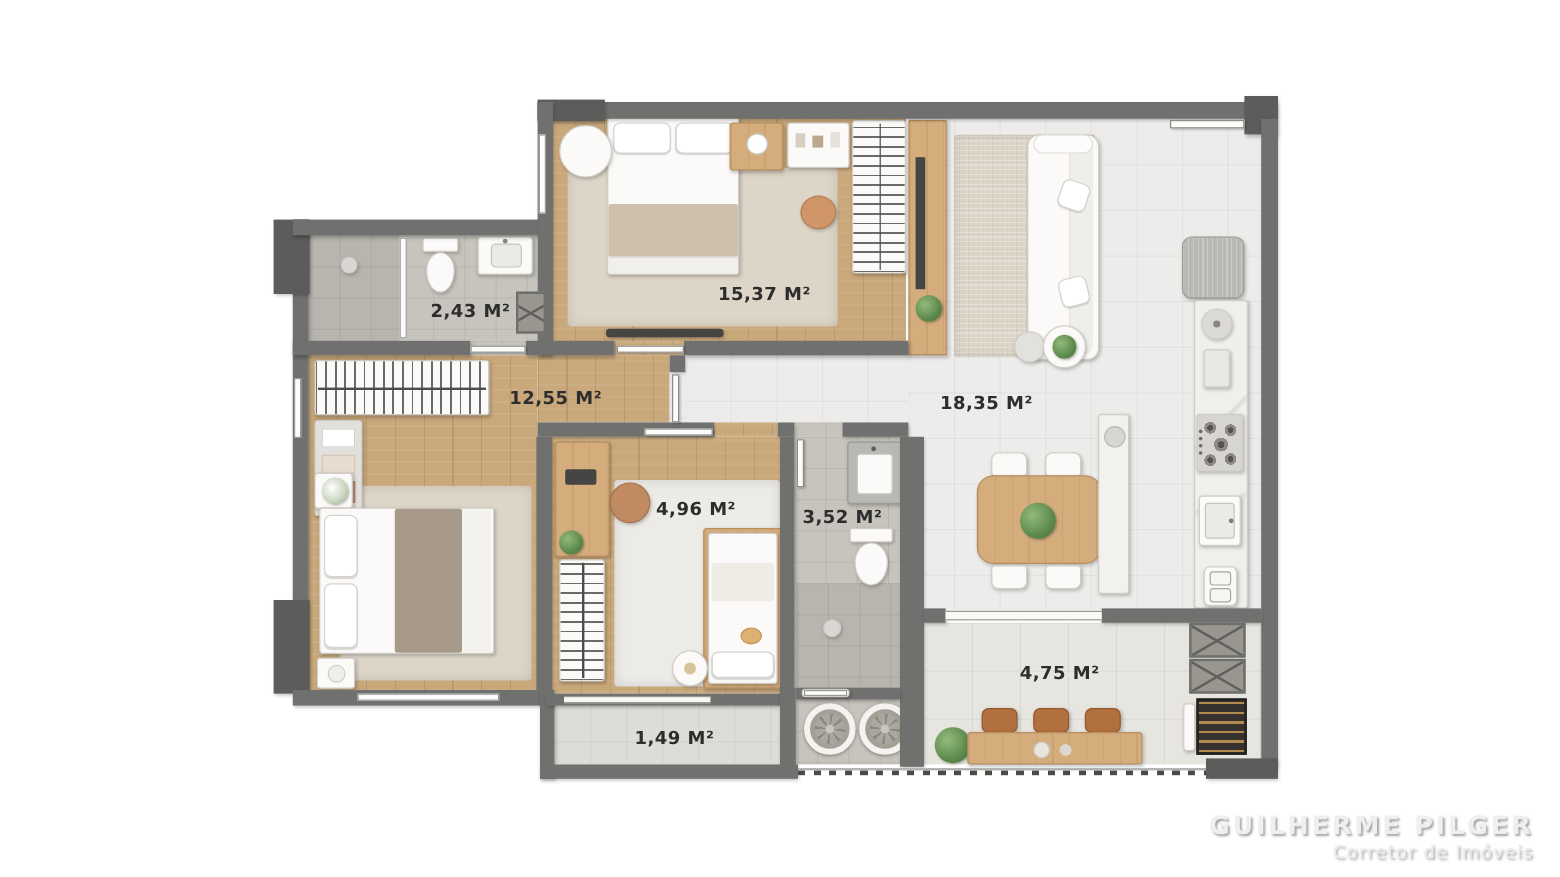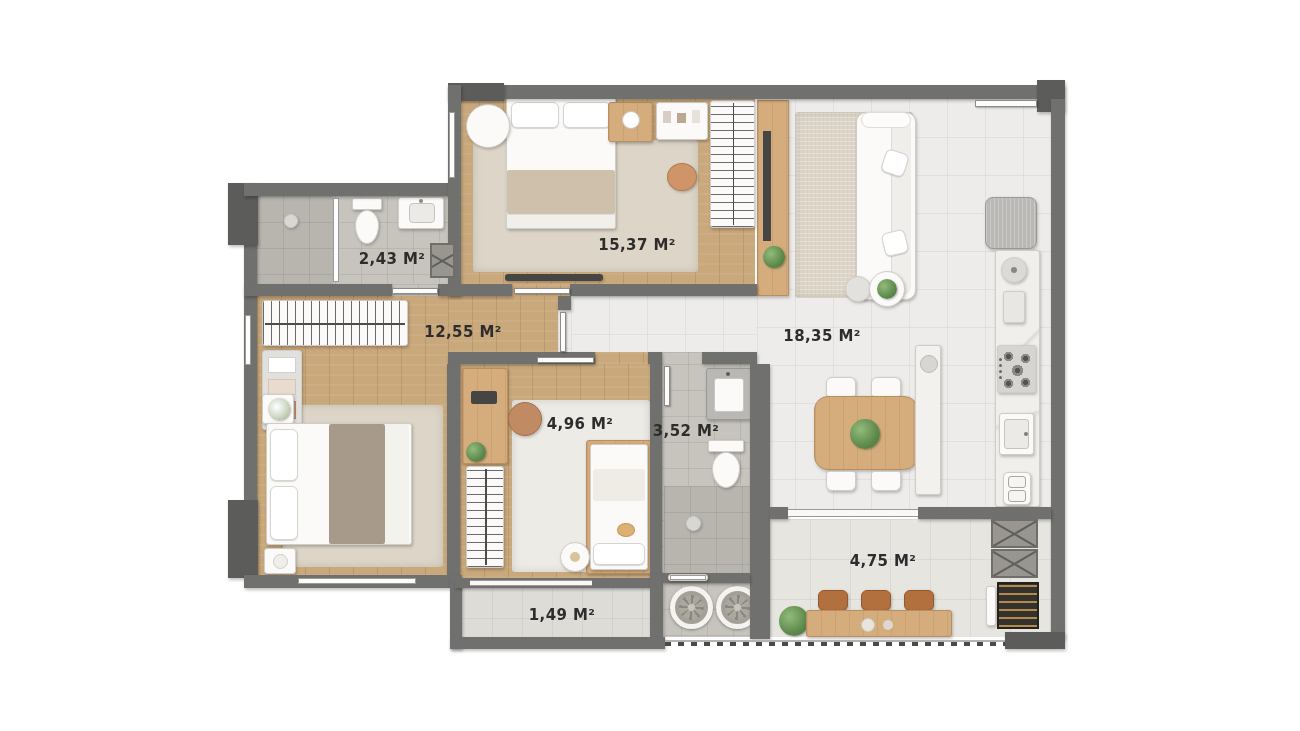--- a/index.html
+++ b/index.html
@@ -270,19 +270,21 @@
 <div class="leaf" style="left:514px;top:288px;width:56px;height:6px"></div>
 <div class="leaf" style="left:392px;top:288px;width:46px;height:6px"></div>
 <div class="leaf" style="left:560px;top:312px;width:6px;height:40px"></div>
 <div class="leaf" style="left:537px;top:357px;width:57px;height:6px"></div>
 <div class="leaf" style="left:664px;top:366px;width:6px;height:40px"></div>
 
 <div class="label" style="left:347px;top:250px">2,43 M²</div>
 <div class="label" style="left:592px;top:236px">15,37 M²</div>
 <div class="label" style="left:418px;top:323px">12,55 M²</div>
 <div class="label" style="left:535px;top:415px">4,96 M²</div>
-<div class="label" style="left:641px;top:422px">3,52 M²</div>
+<div class="label" style="left:657px;top:422px">3,52 M²</div>
 <div class="label" style="left:777px;top:327px">18,35 M²</div>
 <div class="label" style="left:838px;top:552px">4,75 M²</div>
 <div class="label" style="left:517px;top:606px">1,49 M²</div>
 
 <div class="watermark">
+  <div class="l1">GUILHERME PILGER</div>
+  <div class="l2">Corretor de Imóveis</div>
 </div>
 
 </body></html>

